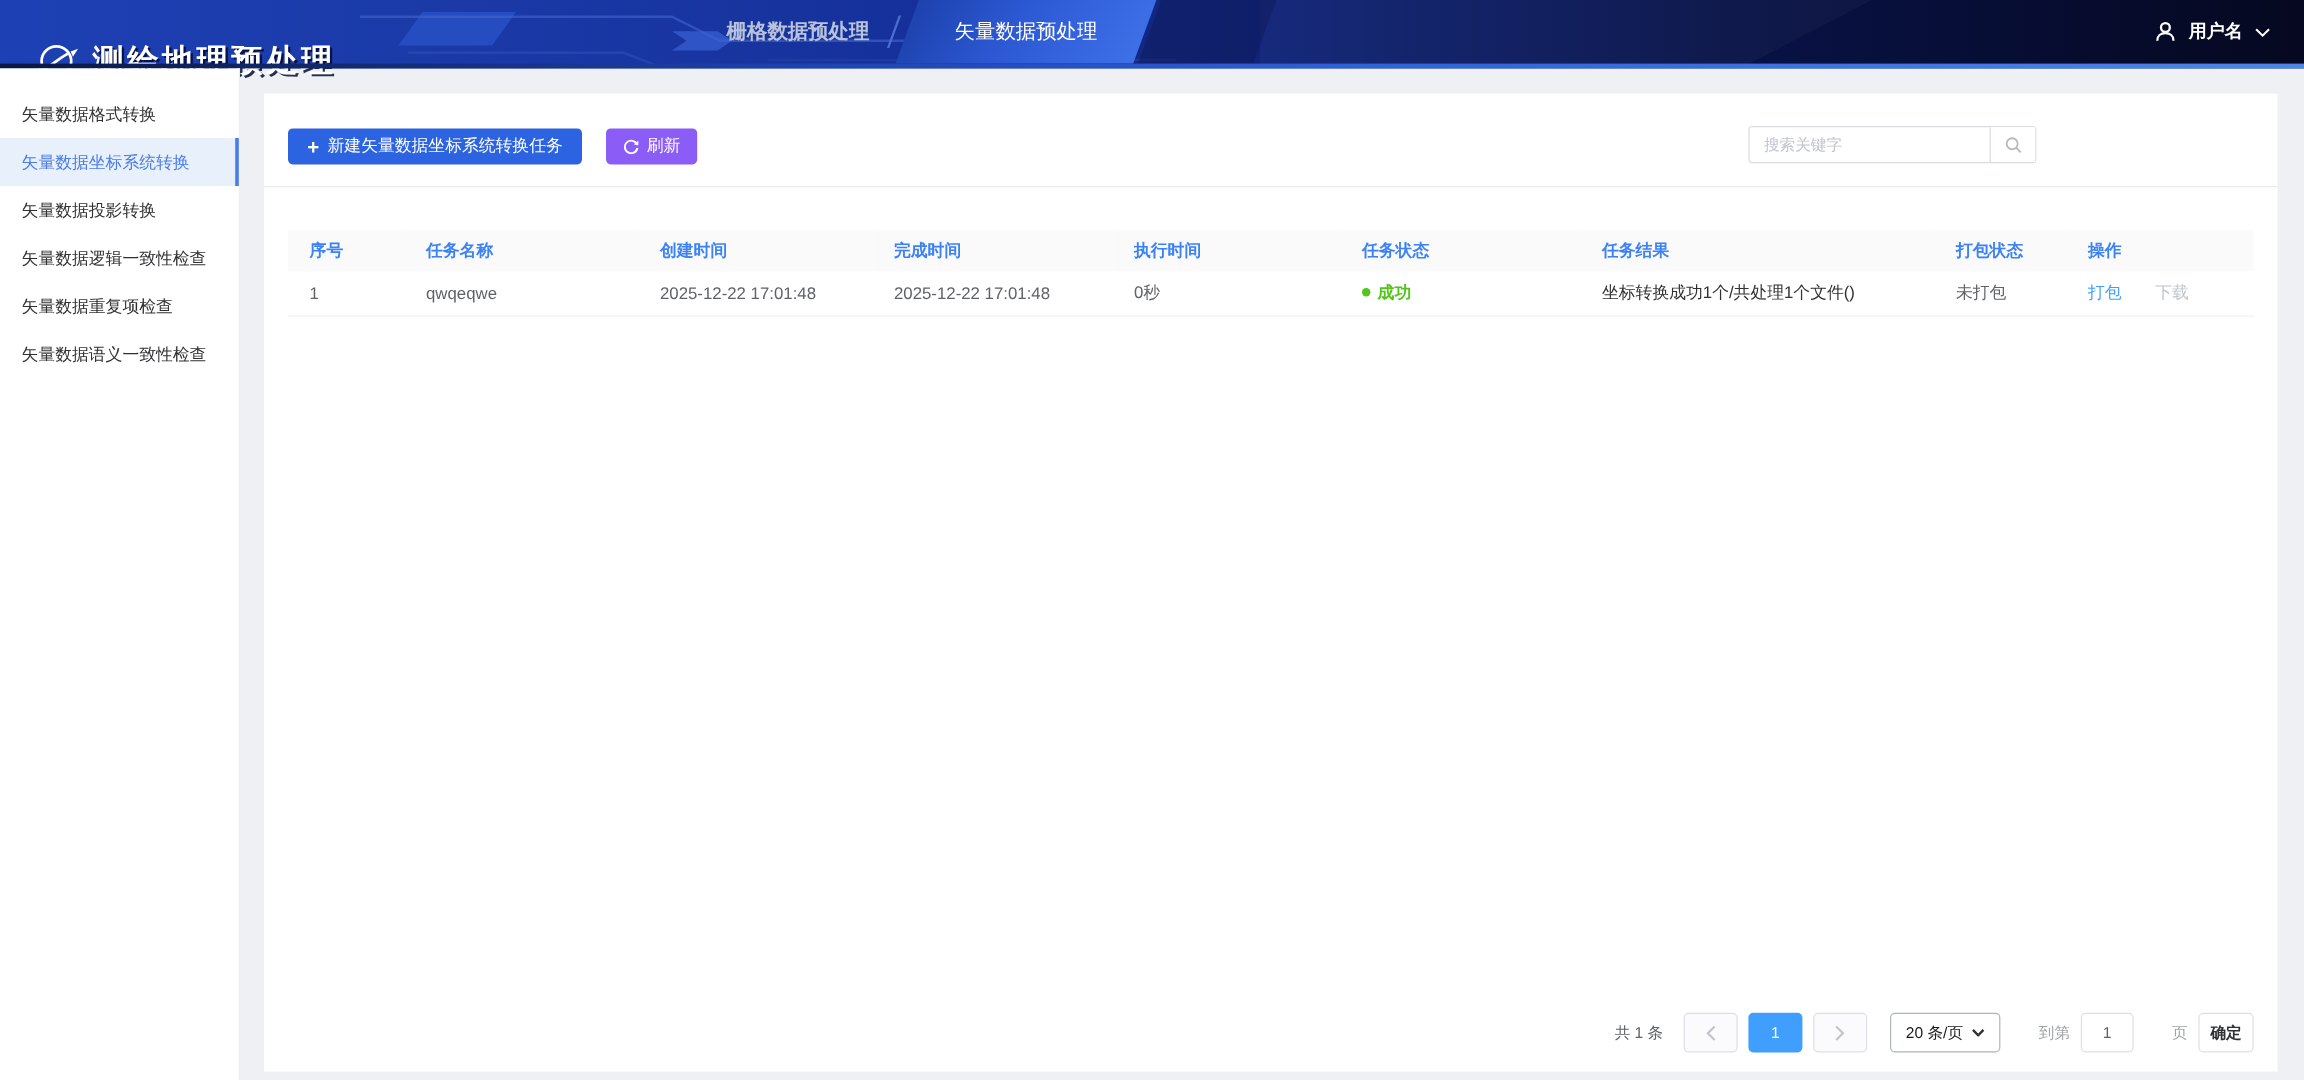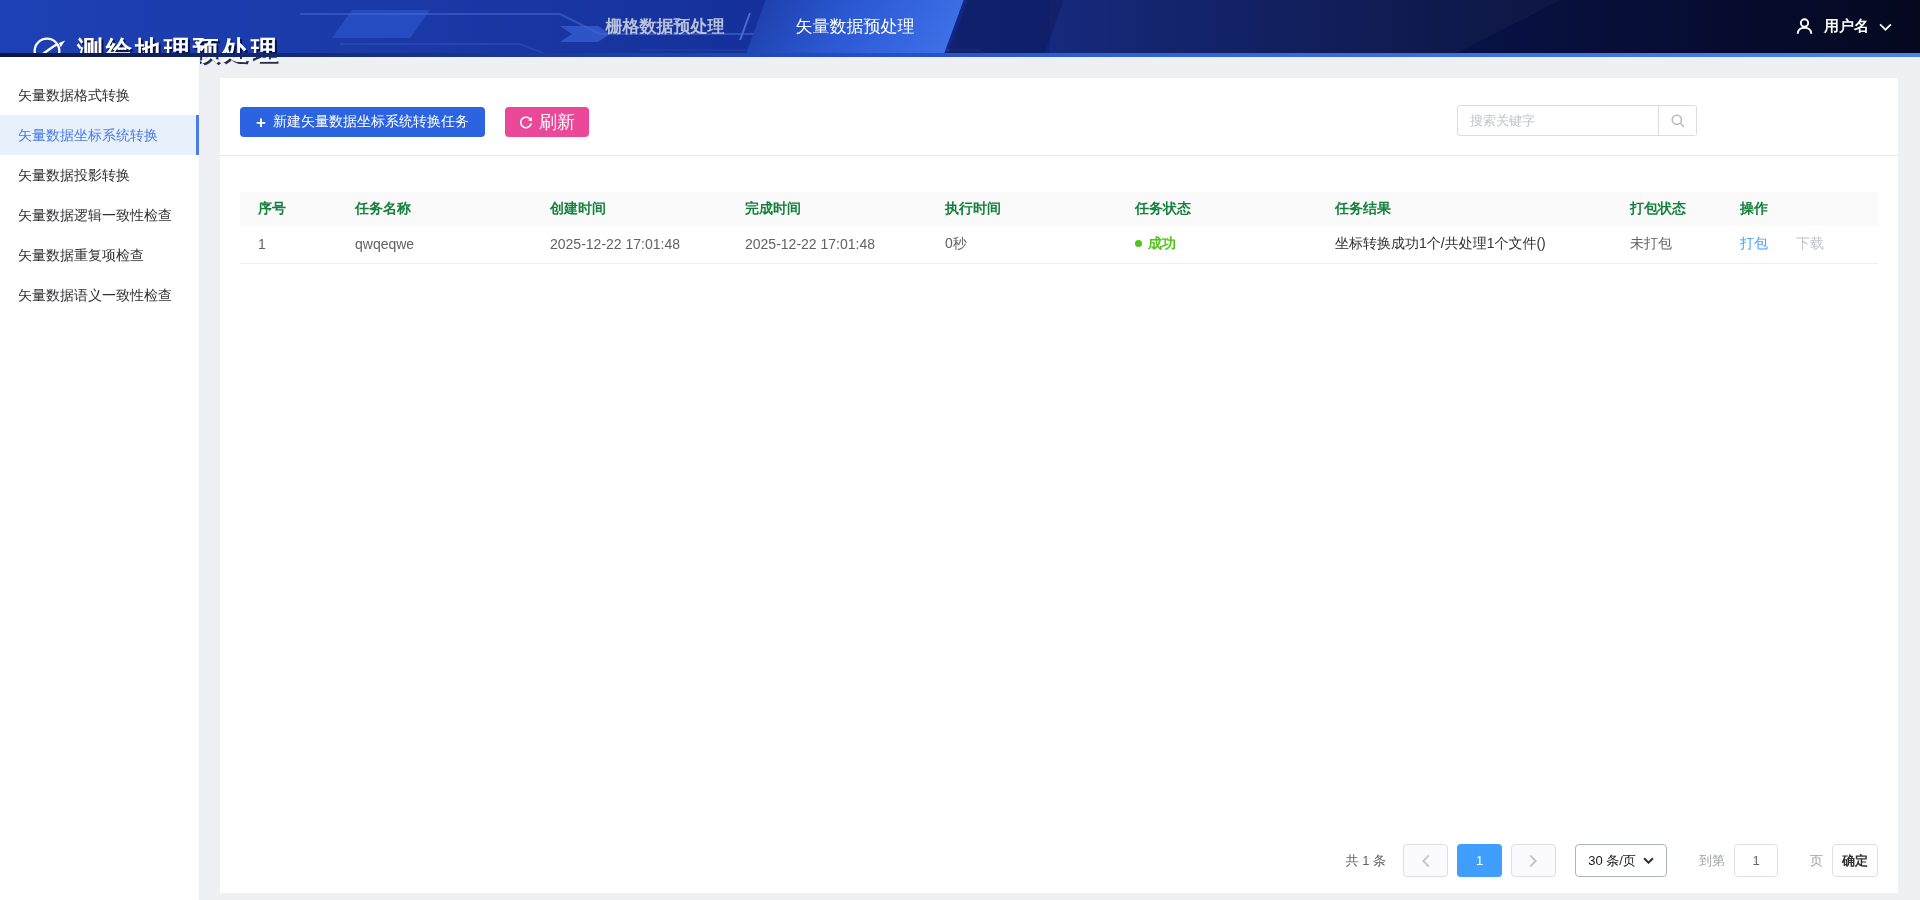--- a/index.html
+++ b/index.html
@@ -36,35 +36,35 @@
     cursor:pointer; white-space:nowrap; overflow:hidden; }
   .side-item.active { background:#e8f0fb; color:#4a7ce8; border-right:3px solid #4a7ce8; }
 
   
   .card { position:absolute; left:220px; top:78px; right:22px; bottom:7px; background:#fff; }
   .toolbar { position:absolute; top:29px; left:20px; display:flex; gap:20px; }
   .btn-primary { height:30px; display:flex; align-items:center; gap:7px; padding:0 16px;
     background:#2b63e0; color:#fff; font-size:14px; border:none; border-radius:4px; cursor:pointer; white-space:nowrap; }
   .btn-primary .plus { font-size:17px; font-weight:bold; line-height:1; }
   .btn-teal { height:30px; display:flex; align-items:center; gap:6px; padding:0 14px;
-    background:#ec4899; color:#fff; font-size:18px; border:none; border-radius:4px; cursor:pointer; white-space:nowrap; }
+    background:#8b5cf6; color:#fff; font-size:14px; border:none; border-radius:4px; cursor:pointer; white-space:nowrap; }
   .searchbox { position:absolute; top:27px; right:201px; width:240px; height:31px; display:flex;
     border:1px solid #d9dce3; border-radius:3px; background:#fff; }
   .searchbox input { flex:1; border:none; outline:none; padding:0 12px; font-size:13px; color:#333;
     font-family:inherit; background:transparent; }
   .searchbox input::placeholder { color:#bfc3cc; }
   .search-btn { width:40px; border-left:1px solid #d9dce3; display:flex; align-items:center;
     justify-content:center; cursor:pointer; background:#fff; border-top:none;border-right:none;border-bottom:none; }
   .tb-divider { position:absolute; top:77px; left:0; right:0; height:1px; background:#ebebeb; }
 
   
   .tbl-wrap { position:absolute; top:114px; left:20px; right:20px; }
   table { width:100%; border-collapse:collapse; table-layout:fixed; }
   th { background:#fafafa; height:34px; text-align:left; font-size:14px; font-weight:bold;
-    color:#15803d; padding-left:18px; white-space:nowrap; }
+    color:#3b82f6; padding-left:18px; white-space:nowrap; }
   td { height:37px; font-size:14px; color:#606266; padding-left:18px; border-bottom:1px solid #f0f0f0;
     white-space:nowrap; overflow:hidden; }
   td.result { color:#303133; }
   .status-ok { color:#52c41a; font-weight:bold; }
   .dot { display:inline-block; width:7px; height:7px; border-radius:50%; background:#52c41a;
     margin-right:6px; vertical-align:1px; }
   .link-pack { color:#409eff; cursor:pointer; margin-right:28px; }
   .link-dl { color:#bfc4cc; cursor:default; }
 
   
@@ -216,21 +216,21 @@
         <path d="M7 1 L2 6 L7 11" fill="none" stroke="#c0c4cc" stroke-width="1.6"></path>
       </svg>
     </div>
     <div class="pg-cur">1</div>
     <div class="pg-btn">
       <svg width="9" height="14" viewBox="0 0 8 12">
         <path d="M1 1 L6 6 L1 11" fill="none" stroke="#c0c4cc" stroke-width="1.6"></path>
       </svg>
     </div>
     <div class="pg-size">
-      <span>30 条/页</span>
+      <span>20 条/页</span>
       <svg width="11" height="7" viewBox="0 0 10 6">
         <path d="M1 1 L5 5 L9 1" fill="none" stroke="#303133" stroke-width="1.8"></path>
       </svg>
     </div>
     <span class="pg-gray">到第</span>
     <input class="pg-input" value="1" style="">
     <span class="pg-gray">页</span>
     <button class="pg-ok">确定</button>
   </div>
 

